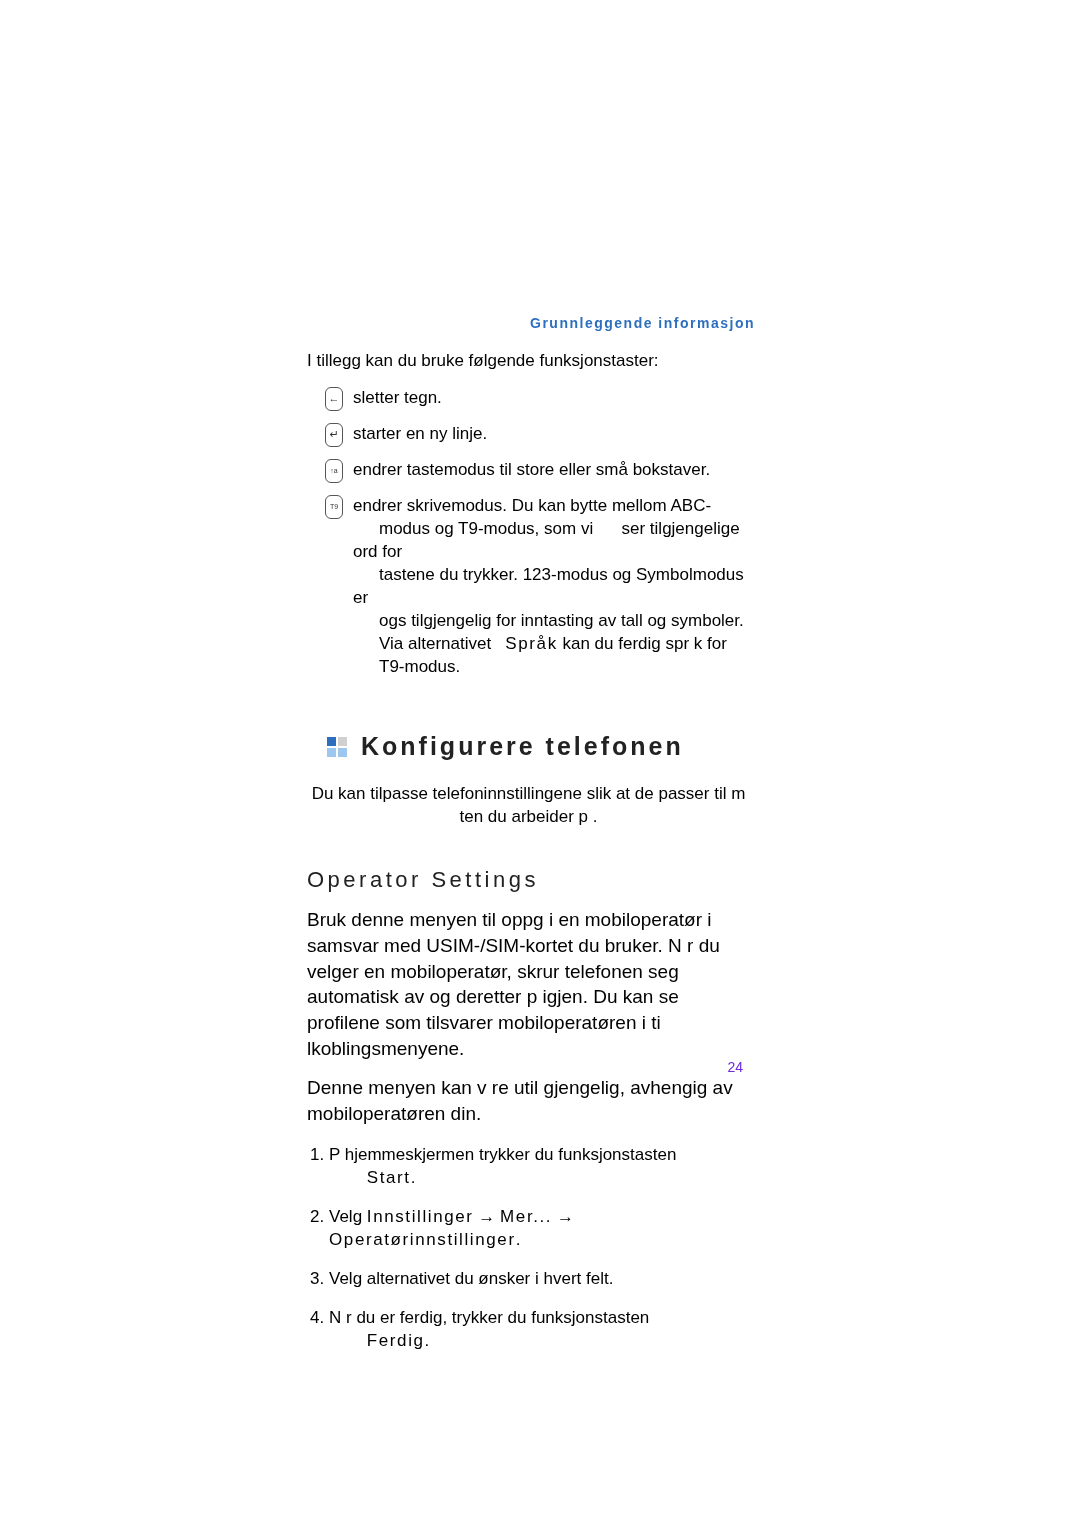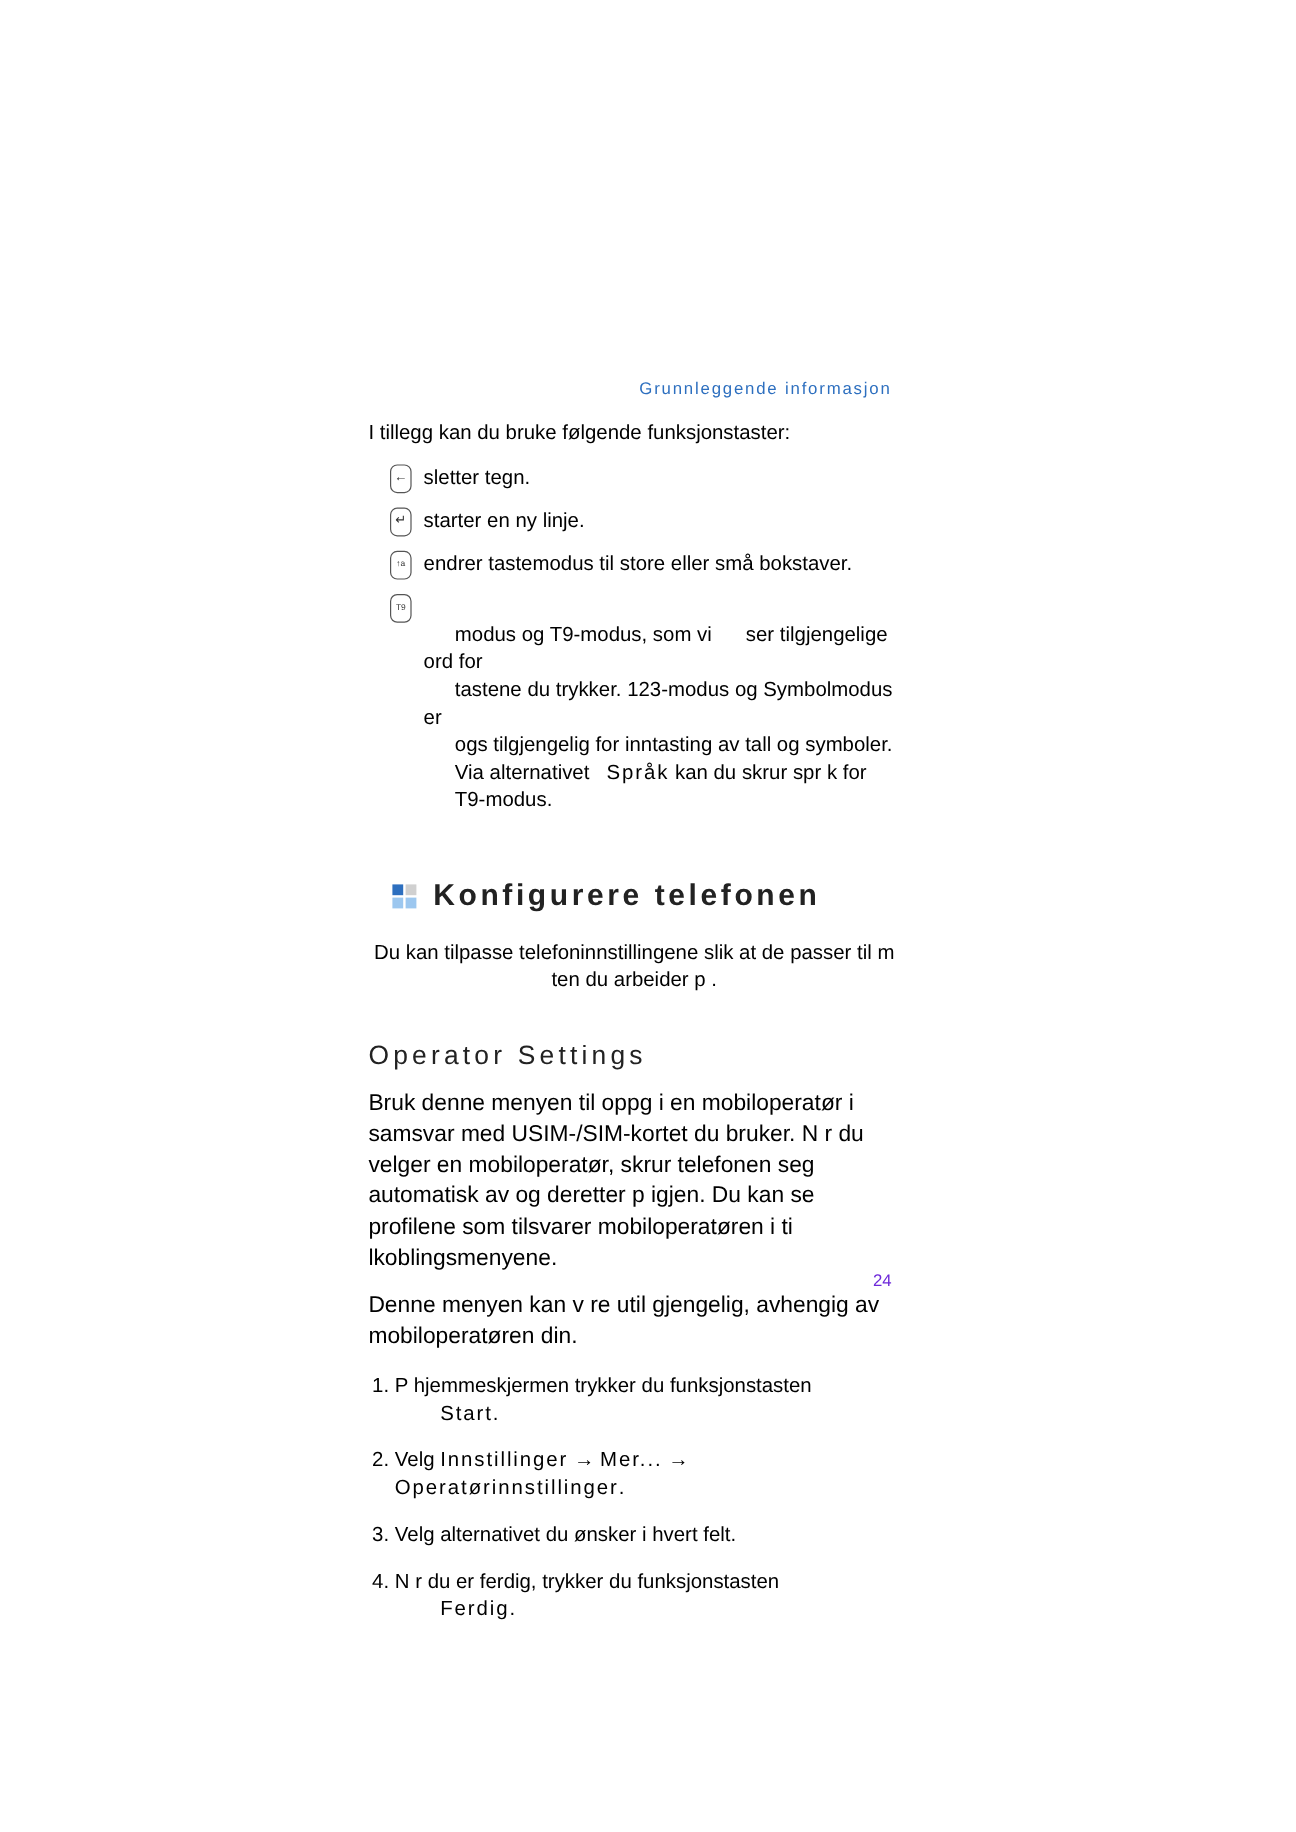--- a/index.html
+++ b/index.html
@@ -14,25 +14,25 @@
   .page {
     position: relative;
     width: 1080px;
     height: 1527px;
     box-sizing: border-box;
     padding: 310px 330px 0 307px;
   }
   .running-head {
     position: absolute;
     top: 315px;
-    right: 337px;
+    right: 325px;
     font-size: 14px;
     letter-spacing: 1.5px;
     color: #2d6fbf;
-    font-weight: 400;
+    font-weight: 700;
   }
   .intro {
     margin-top: 40px;
     font-size: 17px;
     line-height: 1.35;
   }
   .key-list {
     margin-top: 14px;
     padding-left: 18px;
   }
@@ -154,30 +154,30 @@
     </div>
 
     <div class="key-row">
       <span class="key-badge small-text">↑a</span>
       <span class="key-text">endrer tastemodus til store eller små bokstaver.</span>
     </div>
 
     <div class="key-row">
       <span class="key-badge small-text">T9</span>
       <span class="key-text">
-        <br>
+        <span>endrer skrivemodus. Du kan bytte mellom ABC-</span><br>
         <span class="multi">
           <span>modus og T9-modus, som vi</span>&nbsp;&nbsp;&nbsp;&nbsp;&nbsp;&nbsp;<span>ser tilgjengelige ord for</span>
         </span><br>
         <span class="multi">tastene du trykker. 123-modus og Symbolmodus er</span><br>
         <span class="multi">
           <span>ogs</span><span> tilgjengelig for inntasting av tall og symboler.</span>
         </span><br>
         <span class="multi">
-          <span>Via alternativet </span>&nbsp;&nbsp;<span class="emph">Språk</span><span> kan du skrur spr k for</span>
+          <span>Via alternativet </span>&nbsp;&nbsp;<span class="emph">Språk</span><span> kan du ferdig spr k for</span>
         </span><br>
         <span class="multi">T9-modus.</span>
       </span>
     </div>
 
   </div>
 
   <div class="section-head">
     <span class="section-icon">
       <span class="q q1"></span>

